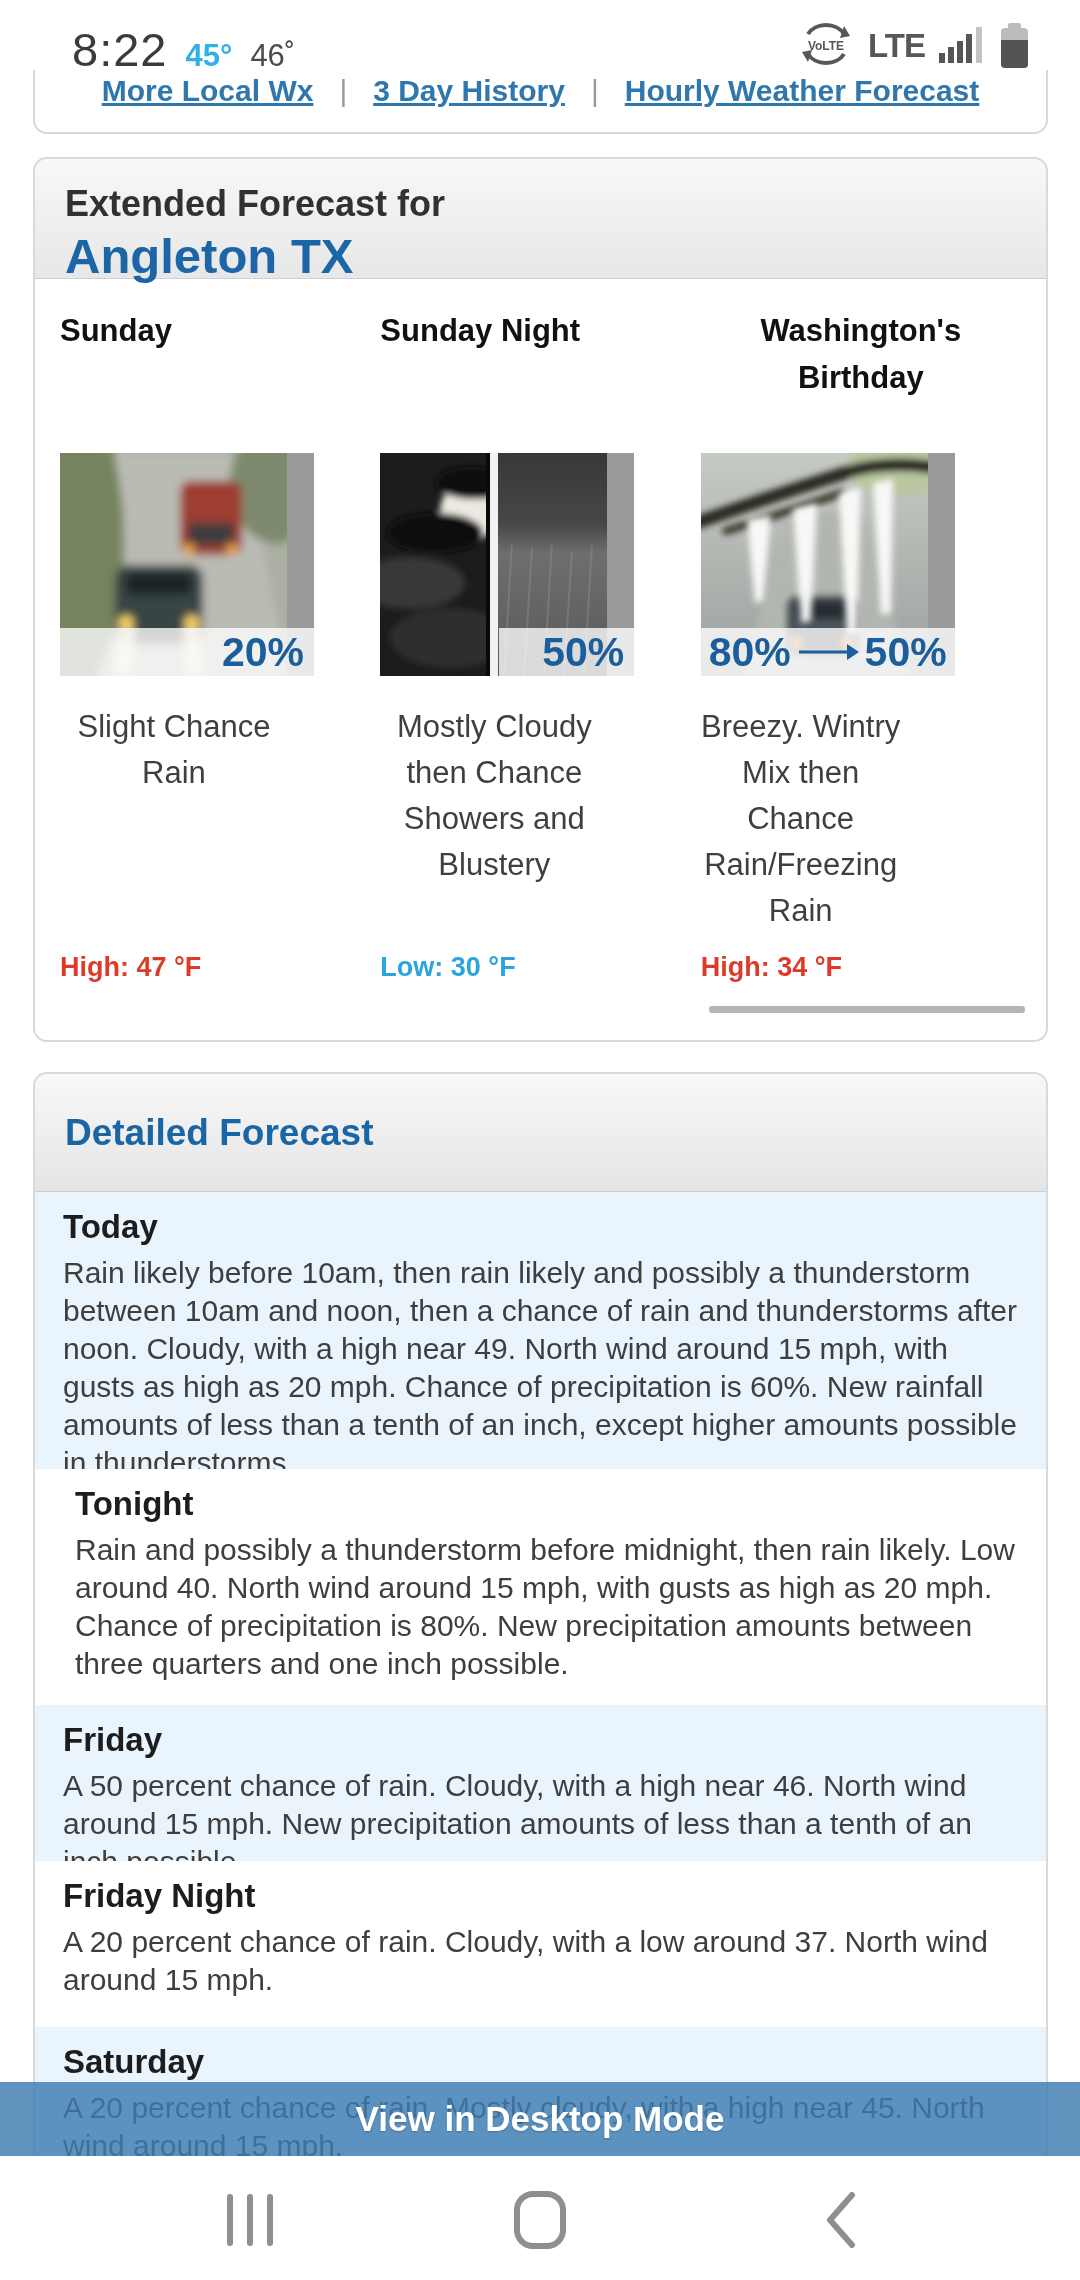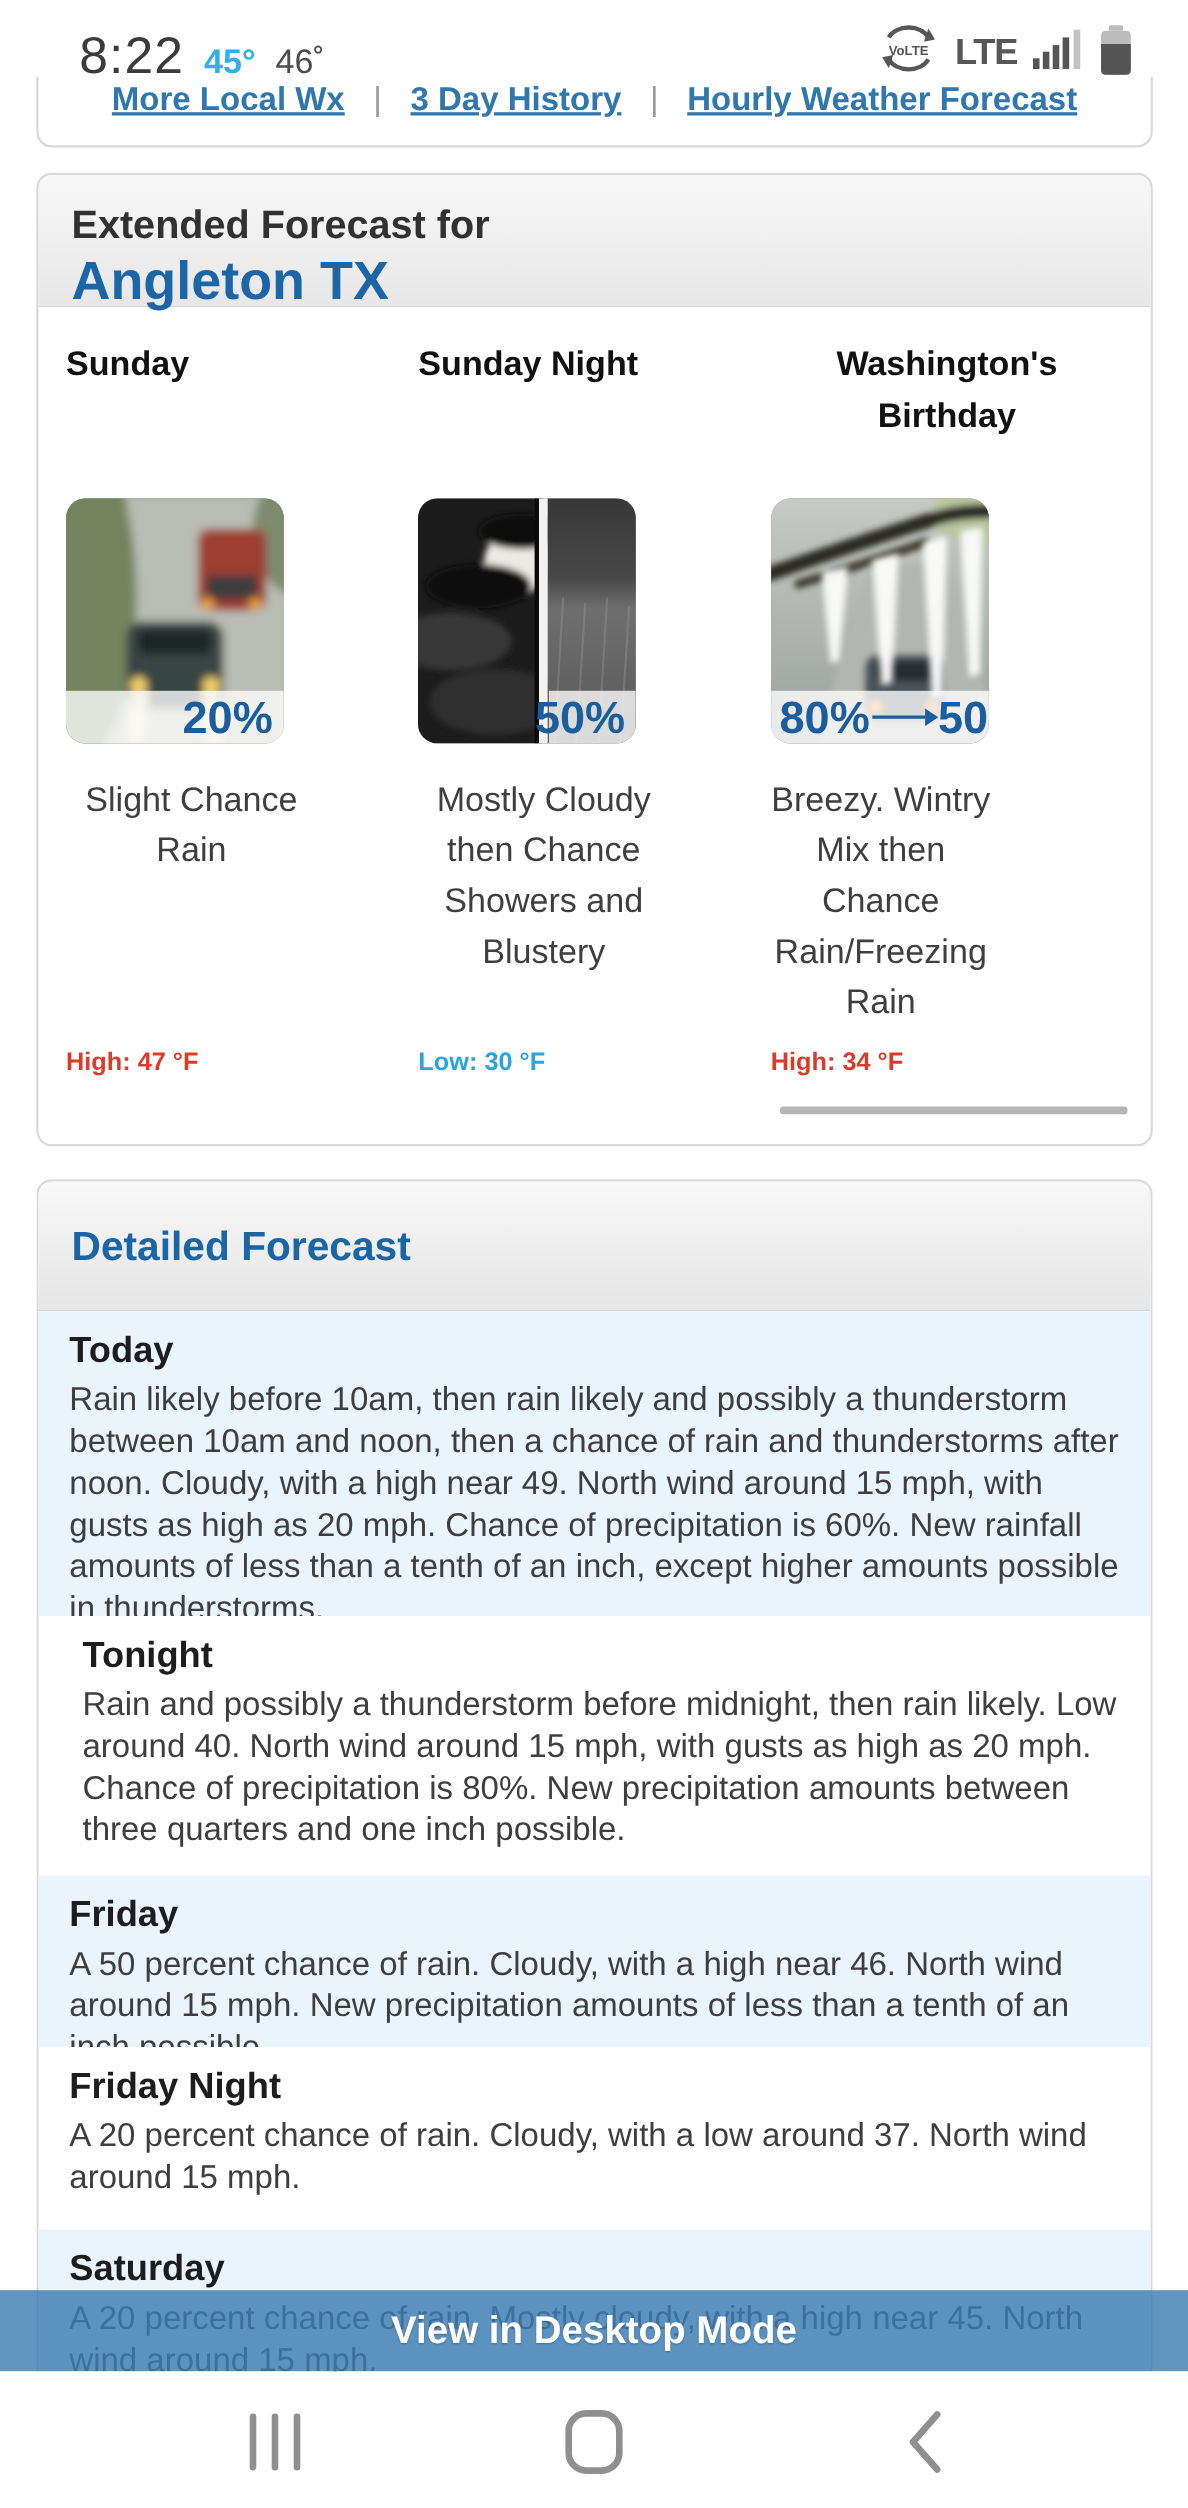--- a/index.html
+++ b/index.html
@@ -31,31 +31,31 @@
   
   .ext-card{top:87px;height:885px;overflow:hidden;}
   .ext-head{height:120px;background:linear-gradient(#f8f8f8,#e7e7e7);border-bottom:1px solid #cfcfcf;
             border-radius:12px 12px 0 0;padding:22px 0 0 30px;box-sizing:border-box;}
   .ext-head .prefix{font-size:36px;font-weight:bold;color:#313131;line-height:46px;}
   .ext-head .loc{font-size:49px;font-weight:bold;color:#1c66a7;line-height:58px;}
   .cols{display:flex;padding:0 25px;}
   .col{width:321px;display:flex;flex-direction:column;align-items:flex-start;}
   .col-name{min-height:120px;padding-top:28px;box-sizing:content-box;font-size:31px;font-weight:bold;
             color:#111;line-height:47px;text-align:center;white-space:pre-line;}
-  .photo{position:relative;width:198px;height:223px;margin-top:26px;border-radius:18px;overflow:hidden;background:#999;}
+  .photo{position:relative;width:254px;height:223px;margin-top:26px;border-radius:0;overflow:hidden;background:#999;}
   .photo svg{display:block;}
   .pop-strip{position:absolute;bottom:0;height:48px;background:rgba(255,255,255,0.78);
              display:flex;align-items:center;font-size:41px;font-weight:bold;color:#1c5d9c;}
   .strip-full{left:0;right:0;justify-content:flex-end;padding-right:10px;}
   .strip-half{left:119px;right:0;justify-content:flex-end;padding-right:10px;}
   .strip-split{left:0;right:0;justify-content:space-between;padding:0 8px;box-sizing:border-box;}
   .desc{margin-top:28px;height:248px;text-align:center;font-size:31px;line-height:46px;color:#3f3f3f;}
   .col:nth-child(1) .desc,.col:nth-child(2) .desc{max-width:228px;}
   .col:nth-child(3) .desc{max-width:200px;}
-  .temp{font-size:23px;font-weight:bold;text-align:center;}
+  .temp{font-size:27px;font-weight:bold;text-align:center;}
   .temp-high{color:#dc3b2a;}
   .temp-low{color:#2ba4dd;}
   .hscroll-thumb{position:absolute;left:674px;top:847px;width:316px;height:7px;background:#b5b5b5;border-radius:3px;}
 
   
   .det-card{top:1002px;height:1110px;border-bottom:none;border-radius:14px 14px 0 0;overflow:hidden;}
   .det-head{height:118px;background:linear-gradient(#f8f8f8,#e5e5e5);border-bottom:1px solid #cfcfcf;
             border-radius:12px 12px 0 0;display:flex;align-items:center;padding-left:30px;box-sizing:border-box;}
   .det-head .t{font-size:37px;font-weight:bold;color:#1a65a4;}
   .frow{padding:14px 28px 0;box-sizing:border-box;overflow:hidden;}

